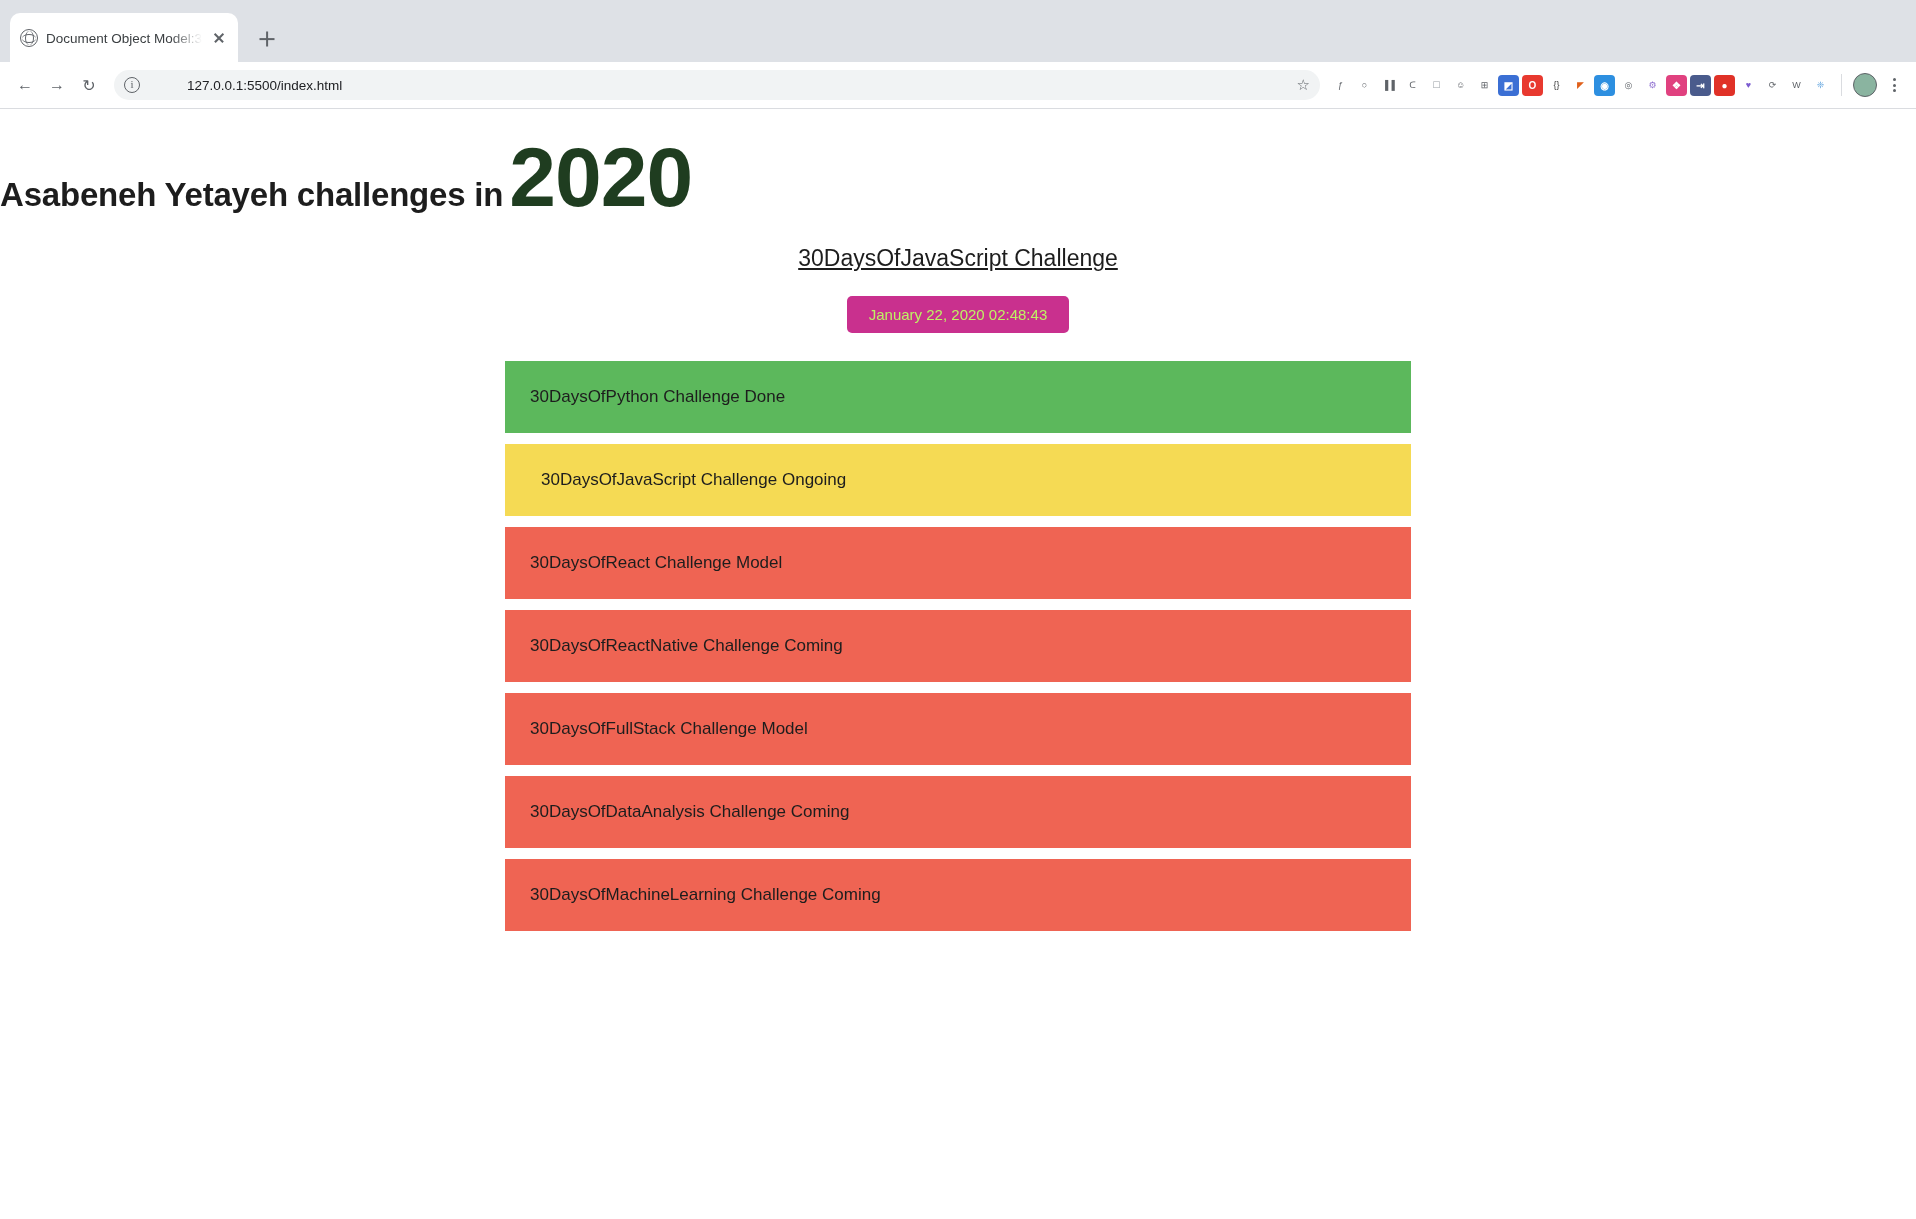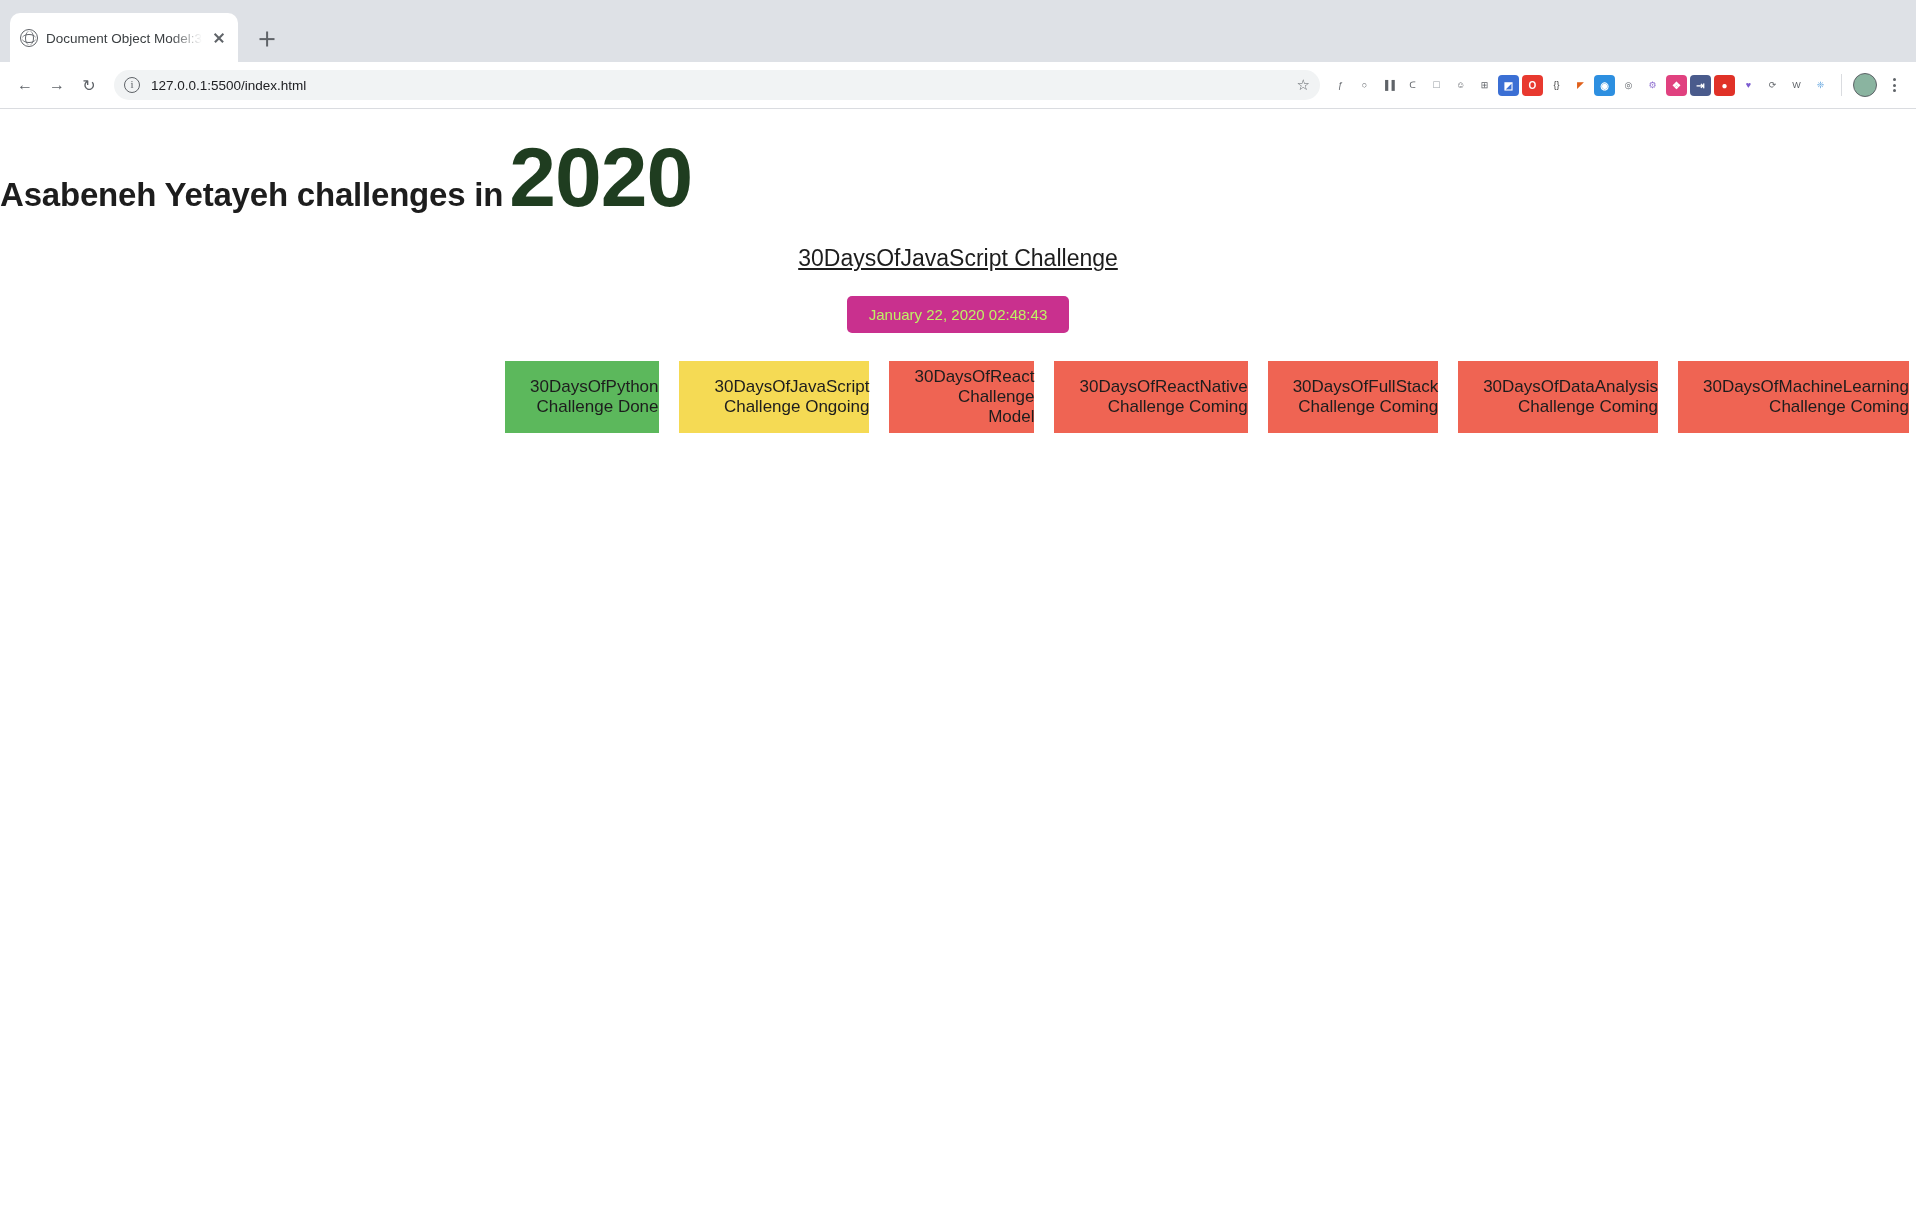--- a/index.html
+++ b/index.html
@@ -148,20 +148,21 @@
   .url {
     font-size: 13.5px;
     color: #202124;
     flex: 1 1 auto;
     white-space: nowrap;
     overflow: hidden;
     background: transparent;
     border: none;
     outline: none;
     font-family: "Liberation Sans", sans-serif;
+    margin-left: 36px;
   }
   .star {
     color: #5f6368;
     font-size: 15px;
     flex: 0 0 auto;
     cursor: pointer;
   }
   .ext-strip {
     display: flex;
     align-items: center;
@@ -247,23 +248,23 @@
     background: #c9308e;
     color: #bef264;
     font-size: 15px;
     padding: 10px 22px;
     border-radius: 5px;
   }
   .challenges {
     margin: 28px auto 0;
     width: 906px;
     display: flex;
-    flex-direction: row;
-    gap: 20px;
-    text-align: right;
+    flex-direction: column;
+    gap: 11px;
+    text-align: left;
   }
   .challenge {
     height: 72px;
     display: flex;
     align-items: center;
     padding-left: 25px;
     font-size: 17px;
     color: #1d1d1d;
   }
 </style>
@@ -341,21 +342,21 @@
         <div class="challenge" style="background: rgb(245, 218, 84); padding-left: 36px;">
           <span>30DaysOfJavaScript Challenge Ongoing</span>
         </div>
         <div class="challenge" style="background: rgb(239, 100, 83);">
           <span>30DaysOfReact Challenge Model</span>
         </div>
         <div class="challenge" style="background: rgb(239, 100, 83);">
           <span>30DaysOfReactNative Challenge Coming</span>
         </div>
         <div class="challenge" style="background: rgb(239, 100, 83);">
-          <span>30DaysOfFullStack Challenge Coming</span>
+          <span>30DaysOfFullStack Challenge Model</span>
         </div>
         <div class="challenge" style="background: rgb(239, 100, 83);">
           <span>30DaysOfDataAnalysis Challenge Coming</span>
         </div>
         <div class="challenge" style="background: rgb(239, 100, 83);">
           <span>30DaysOfMachineLearning Challenge Coming</span>
         </div>
       </div>
     </div>
   </div>

